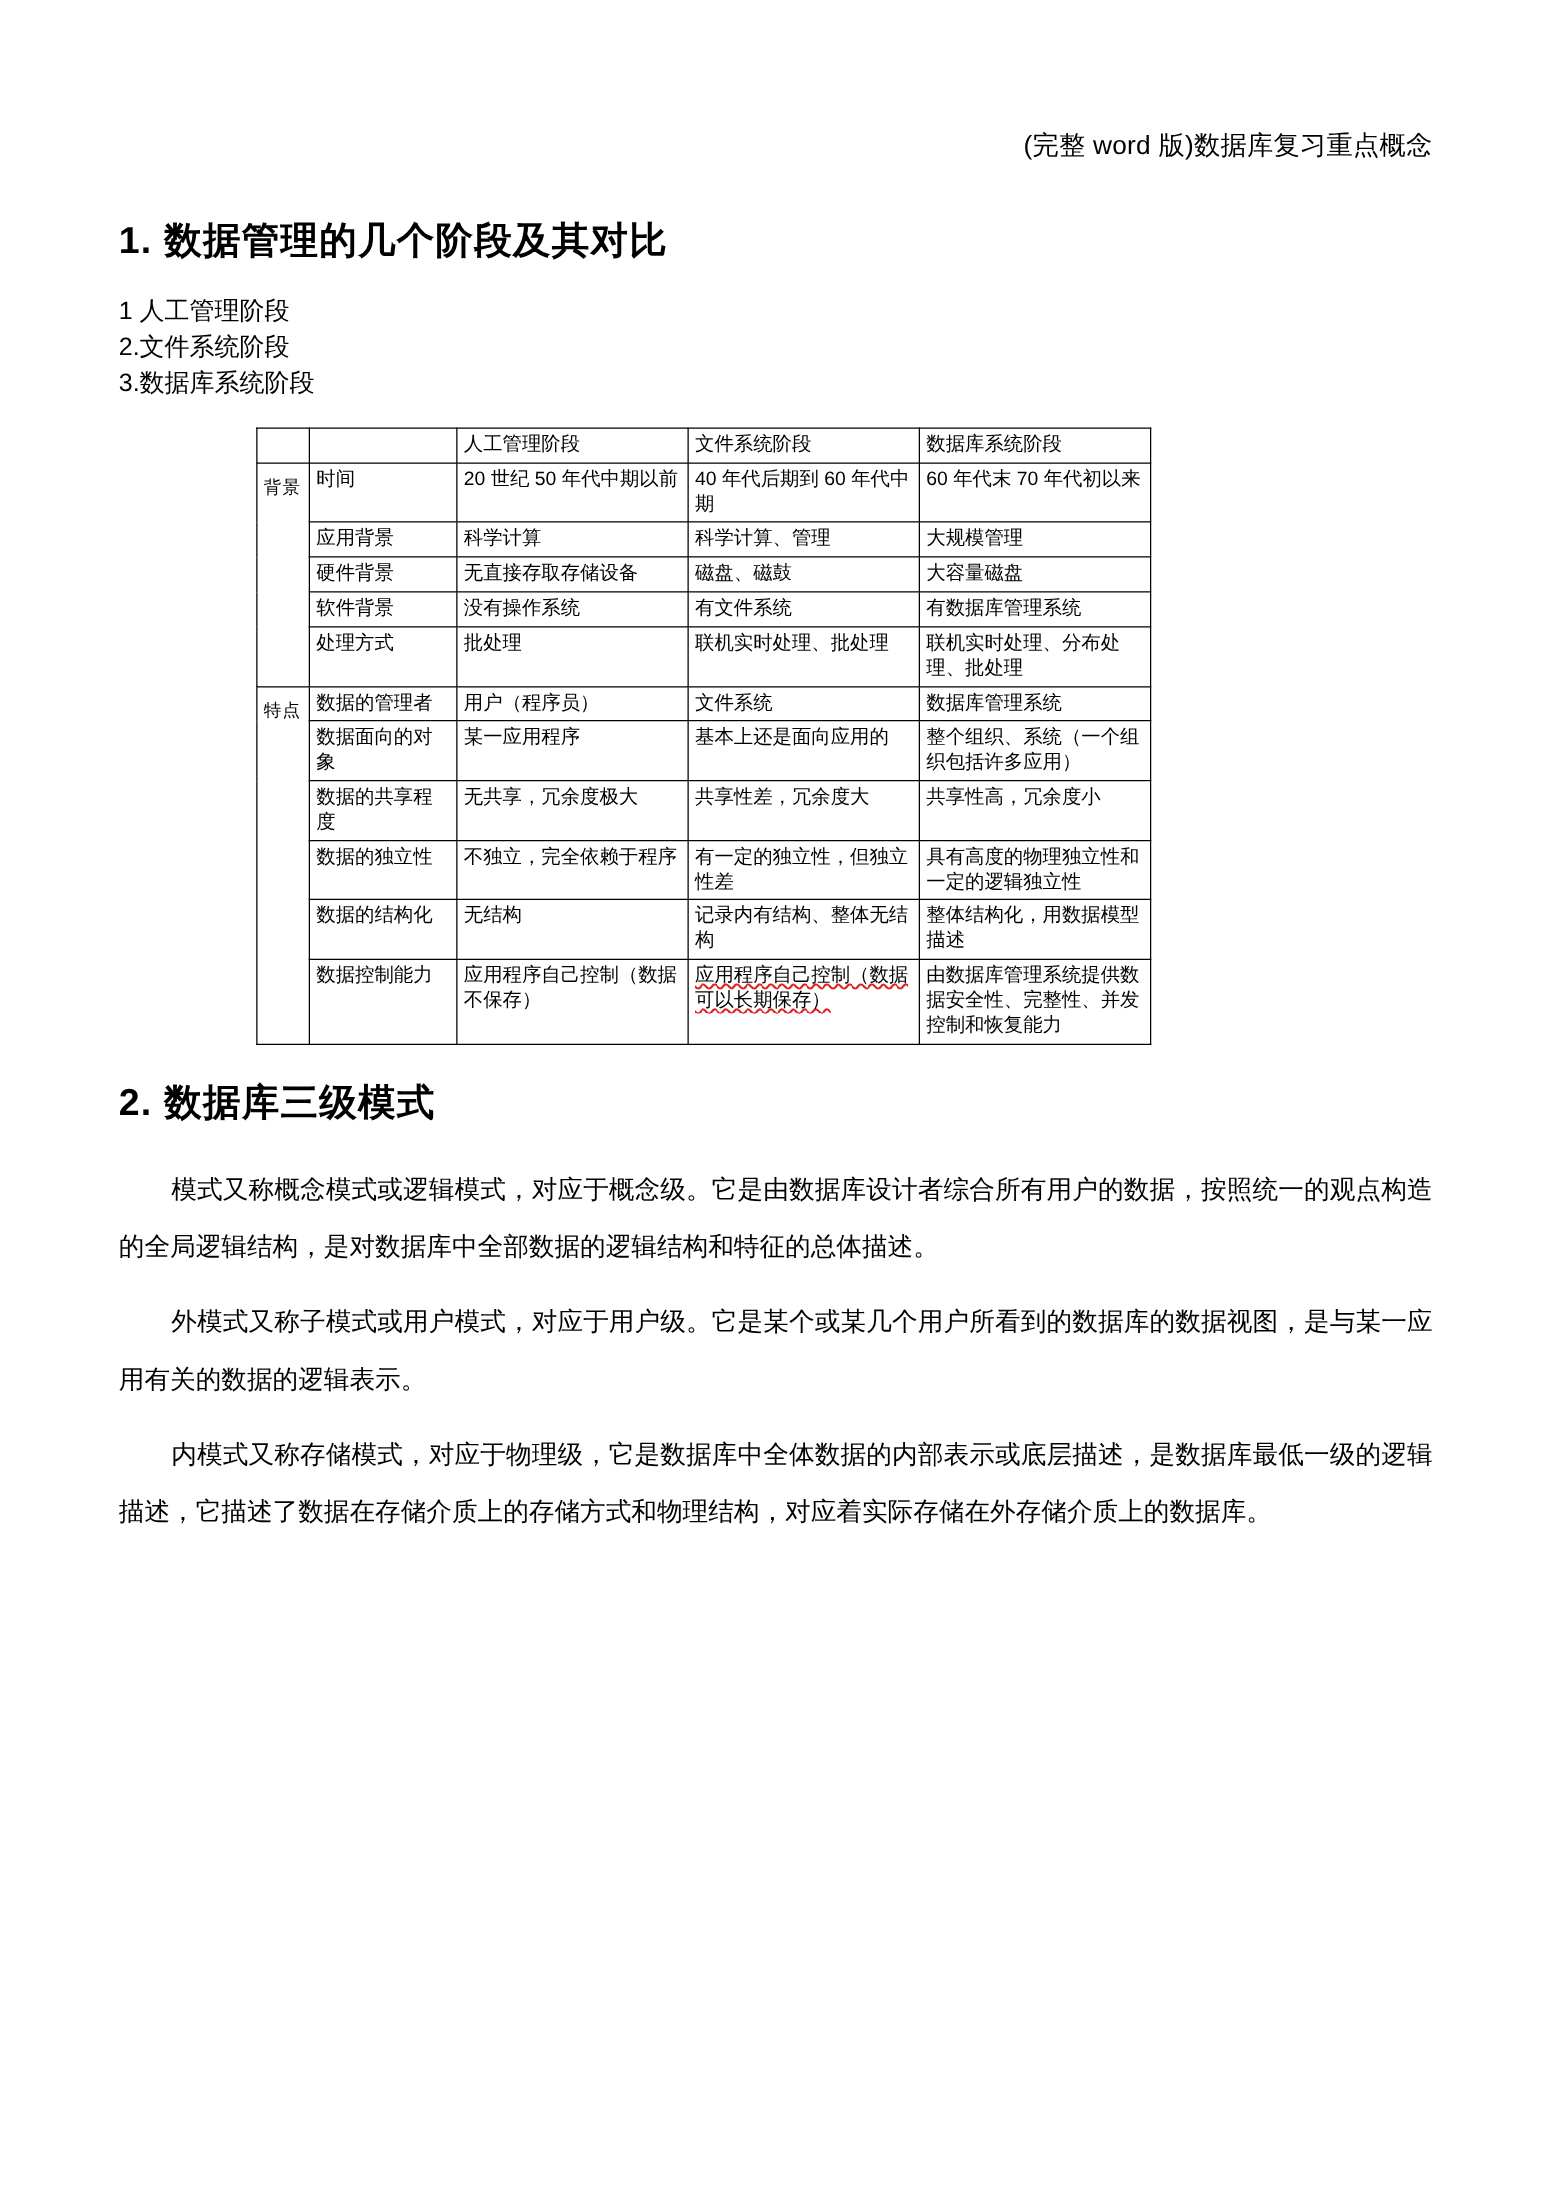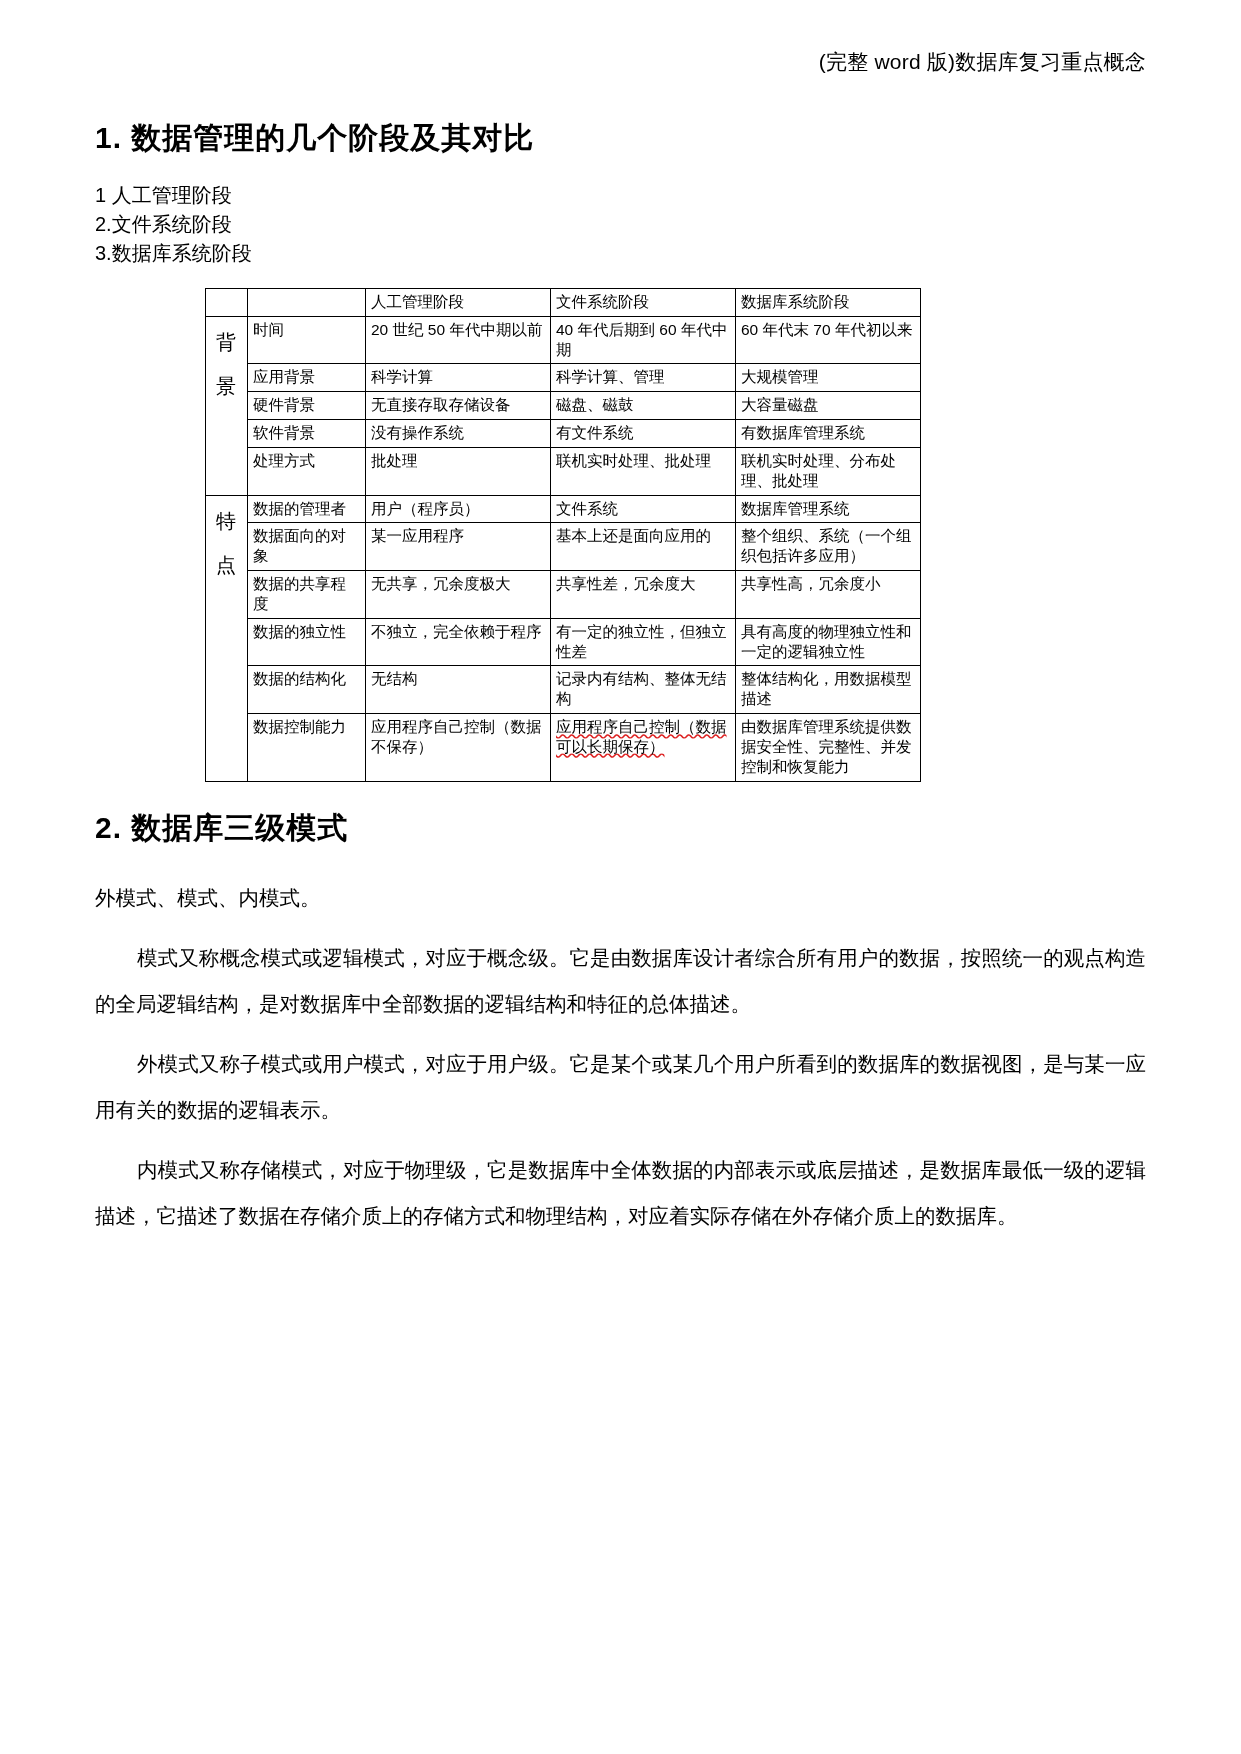--- a/index.html
+++ b/index.html
@@ -10,21 +10,21 @@
   body {
     font-family: "Liberation Sans", sans-serif;
     color: #000000;
   }
   .page {
     width: 1241px;
     height: 1754px;
     box-sizing: border-box;
     position: relative;
     background: #ffffff;
-    padding: 28px 95px 40px 95px;
+    padding: 82px 95px 40px 95px;
   }
   .header {
     text-align: right;
     font-size: 21px;
     color: #000;
     margin-top: 20px;
     margin-bottom: 42px;
     letter-spacing: 0.2px;
   }
   h1.section-title {
@@ -59,23 +59,22 @@
     vertical-align: top;
     word-break: break-word;
   }
   table.cmp td.hdr {
     font-weight: normal;
   }
   .col-group { width: 42px; }
   .col-item  { width: 118px; }
   .col-phase { width: 185px; }
   .group-cell {
-    text-align: center;
     vertical-align: middle;
-    font-size: 20px;
+    font-size: 14px;
     line-height: 2.2;
     letter-spacing: 1px;
     padding: 2px;
   }
   .group-cell span { display: block; }
   .sq-red {
     text-decoration: underline;
     text-decoration-color: #d22;
     text-decoration-style: wavy;
     text-decoration-skip-ink: none;
@@ -212,20 +211,19 @@
           <td>应用程序自己控制（数据不保存）</td>
           <td class="sq-red">应用程序自己控制（数据可以长期保存）</td>
           <td>由数据库管理系统提供数据安全性、完整性、并发控制和恢复能力</td>
         </tr>
       </tbody>
     </table>
   </div>
 
   <h1 class="section-title2">2. 数据库三级模式</h1>
 
-  <p class="body">外模式、模式、内模式。</p>
 
   <p class="body indent">模式又称概念模式或逻辑模式，对应于概念级。它是由数据库设计者综合所有用户的数据，按照统一的观点构造的全局逻辑结构，是对数据库中全部数据的逻辑结构和特征的总体描述。</p>
   <p class="body indent">外模式又称子模式或用户模式，对应于用户级。它是某个或某几个用户所看到的数据库的数据视图，是与某一应用有关的数据的逻辑表示。</p>
   <p class="body indent">内模式又称存储模式，对应于物理级，它是数据库中全体数据的内部表示或底层描述，是数据库最低一级的逻辑描述，它描述了数据在存储介质上的存储方式和物理结构，对应着实际存储在外存储介质上的数据库。</p>
 
 
 </div>
 
 </body></html>

